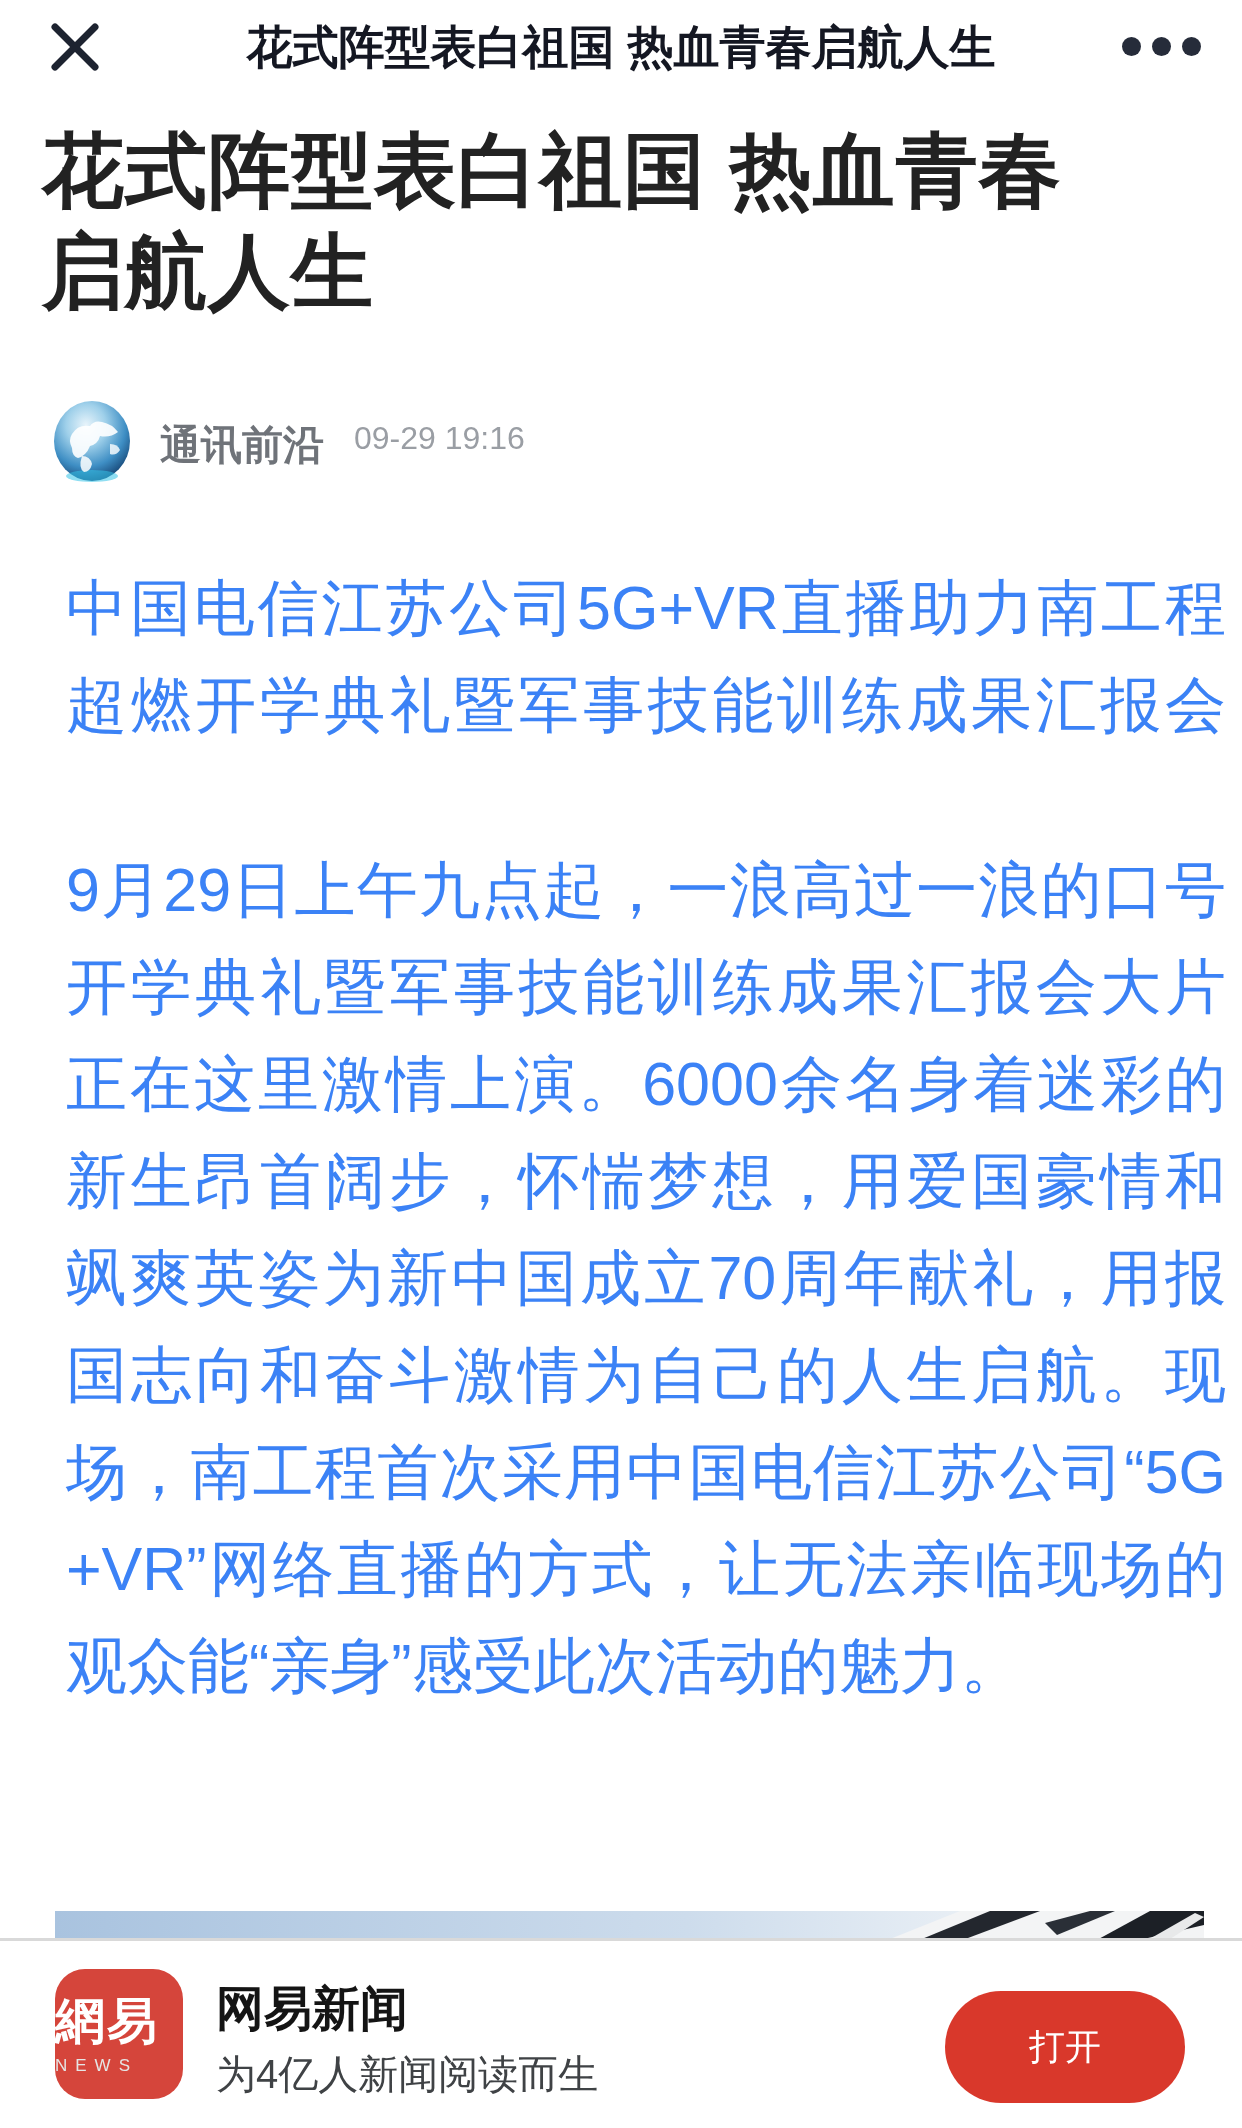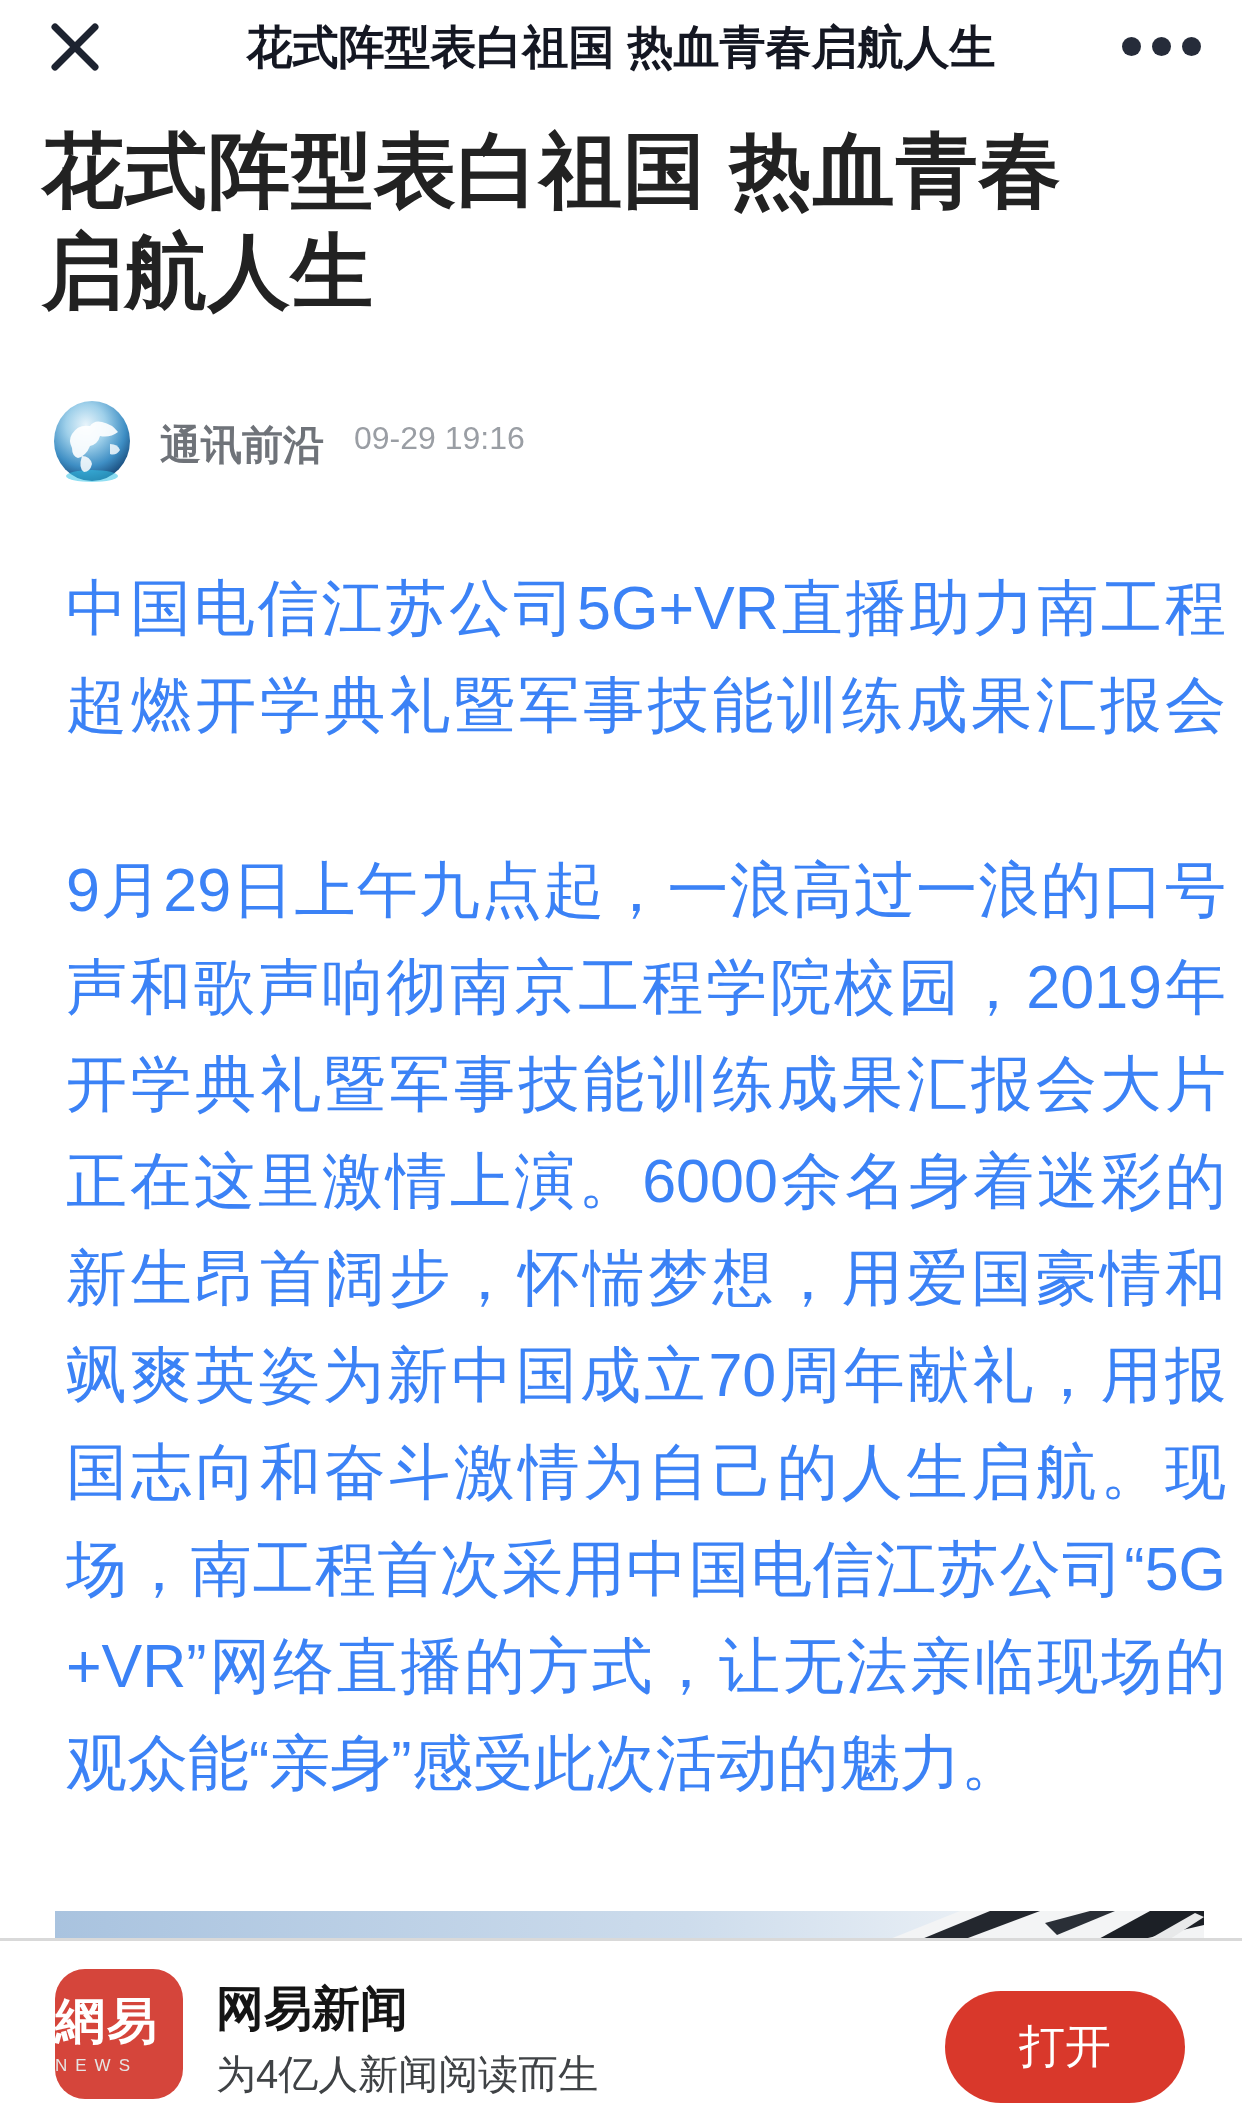--- a/index.html
+++ b/index.html
@@ -43,21 +43,21 @@
     background:#d5453b;display:flex;flex-direction:column;align-items:flex-start;justify-content:center;
     cursor:pointer;
   }
   .app-icon .zh{color:#ffffff;font-size:50px;font-weight:700;letter-spacing:2px;line-height:58px;font-family:"Liberation Serif","DejaVu Serif",serif;}
   .app-icon .en{color:#e5e5e5;font-size:17px;letter-spacing:8px;margin-top:6px;font-weight:400;}
   .app-title{position:absolute;left:216px;top:36px;font-size:48px;font-weight:700;color:#141414;}
   .app-tagline{position:absolute;left:216px;top:106px;font-size:40px;font-weight:400;color:#3f4245;}
   .open-btn{
     position:absolute;right:57px;top:50px;width:240px;height:112px;border-radius:56px;
     background:#d9382b;border:none;display:flex;align-items:center;justify-content:center;
-    color:#ffffff;font-size:46px;font-weight:400;cursor:pointer;
+    color:#ffffff;font-size:36px;font-weight:400;cursor:pointer;
     font-family:"Liberation Sans","DejaVu Sans",sans-serif;
   }
 </style>
 </head>
 <body>
 
 <div id="screen">
 
   <div class="topbar">
     <div class="close-btn">
@@ -100,21 +100,20 @@
     <span class="author-name">通讯前沿</span>
     <span class="pub-date">09-29 19:16</span>
   </div>
 
   <div id="para-0" class="para">
       <div class="bline">中国电信江苏公司5G+VR直播助力南工程</div>
       <div class="bline">超燃开学典礼暨军事技能训练成果汇报会</div>
     </div>
   <div id="para-1" class="para">
       <div class="bline">9月29日上午九点起，一浪高过一浪的口号</div>
-      <div class="bline">声和歌声响彻南京工程学院校园，2019年</div>
       <div class="bline">开学典礼暨军事技能训练成果汇报会大片</div>
       <div class="bline">正在这里激情上演。6000余名身着迷彩的</div>
       <div class="bline">新生昂首阔步，怀惴梦想，用爱国豪情和</div>
       <div class="bline">飒爽英姿为新中国成立70周年献礼，用报</div>
       <div class="bline">国志向和奋斗激情为自己的人生启航。现</div>
       <div class="bline">场，南工程首次采用中国电信江苏公司“5G</div>
       <div class="bline">+VR”网络直播的方式，让无法亲临现场的</div>
       <div class="bline plast">观众能“亲身”感受此次活动的魅力。</div>
     </div>
 

